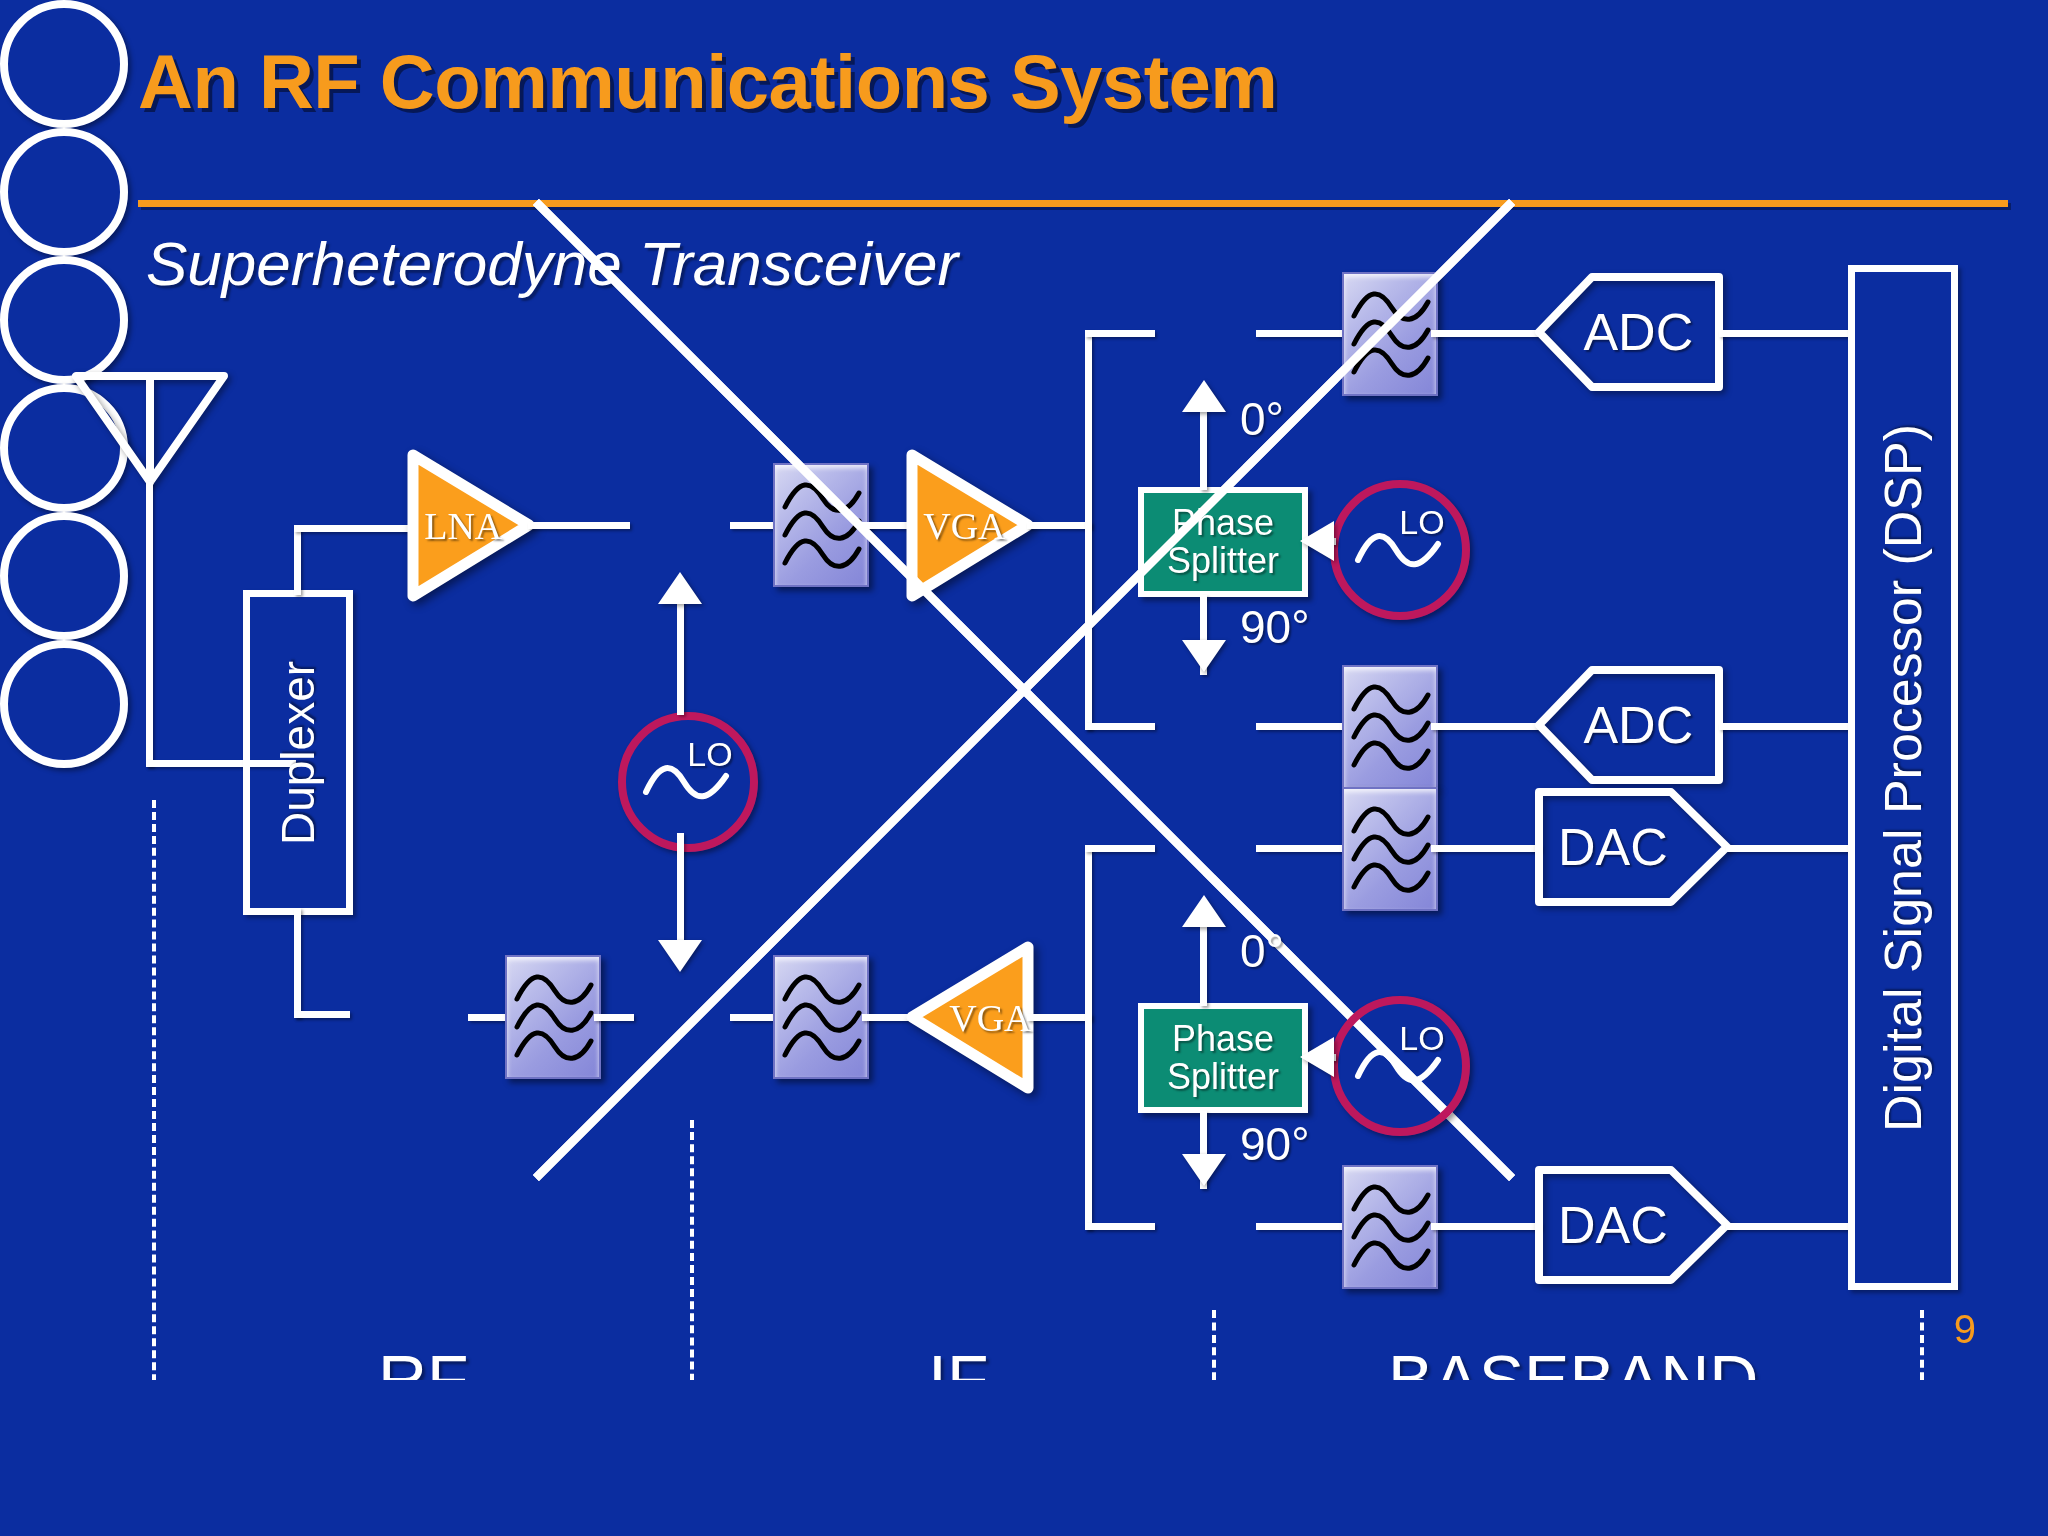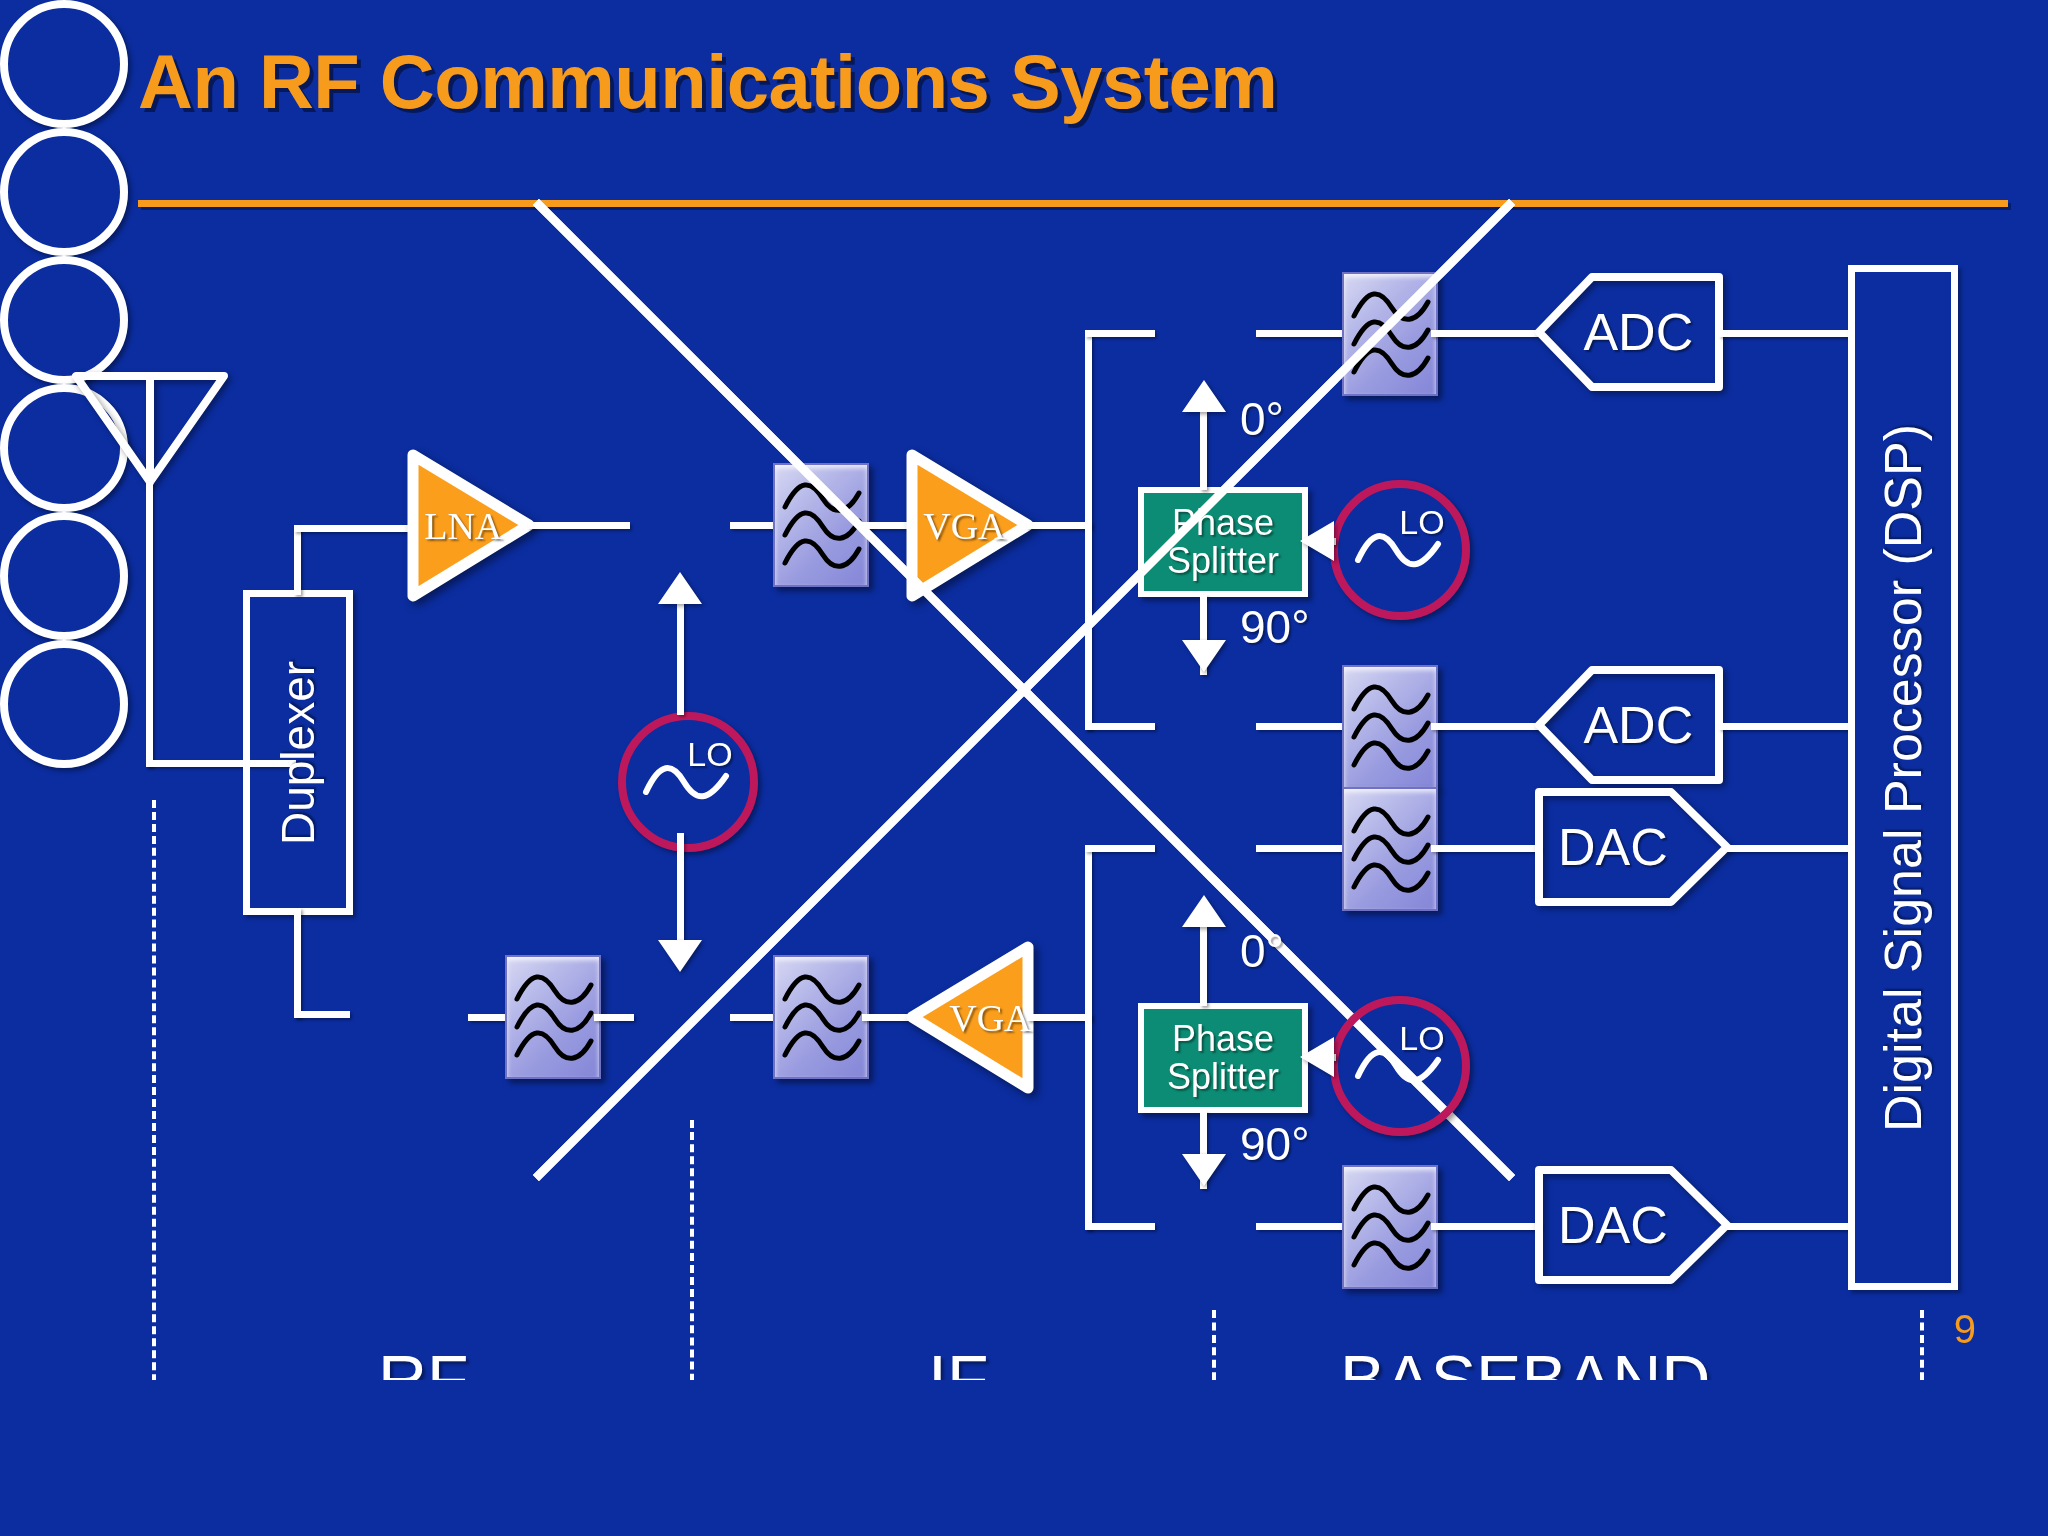--- a/index.html
+++ b/index.html
@@ -208,20 +208,21 @@
   #antenna { position: absolute; }
   #antenna svg { overflow: visible; }
 </style>
 </head>
 <body>
 
 <div id="slide">
 
   <div id="title">An RF Communications System</div>
   <div id="title-rule"></div>
+  <div id="subtitle">Superheterodyne Transceiver</div>
 
   <div id="antenna" style="left:70px; top:370px; width:160px; height:120px;">
     <svg width="160" height="120" viewBox="0 0 160 120">
       <g stroke="#ffffff" stroke-width="8" fill="none" stroke-linejoin="round" stroke-linecap="round" style="filter:drop-shadow(3px 3px 3px rgba(0,0,0,0.4))">
         <path d="M6 6 L154 6 L80 112 Z"></path>
         <path d="M80 6 L80 112"></path>
       </g>
     </svg>
   </div>
 
@@ -522,17 +523,17 @@
     <span class="rot-label" style="font-size:52px;">Digital Signal Processor (DSP)</span>
   </div>
 
   <div class="divider" style="left:152px; top:800px; height:630px;"></div>
   <div class="divider" style="left:690px; top:1120px; height:310px;"></div>
   <div class="divider" style="left:1212px; top:1310px; height:120px;"></div>
   <div class="divider" style="left:1920px; top:1310px; height:120px;"></div>
 
   <div class="band" style="left:378px; top:1340px;">RF</div>
   <div class="band" style="left:928px; top:1340px;">IF</div>
-  <div class="band" style="left:1340px; top:1340px;">BASEBAND</div>
+  <div class="band" style="left:1388px; top:1340px;">BASEBAND</div>
 
   <div id="pagenum">9</div>
 
 </div>
 
 </body></html>

